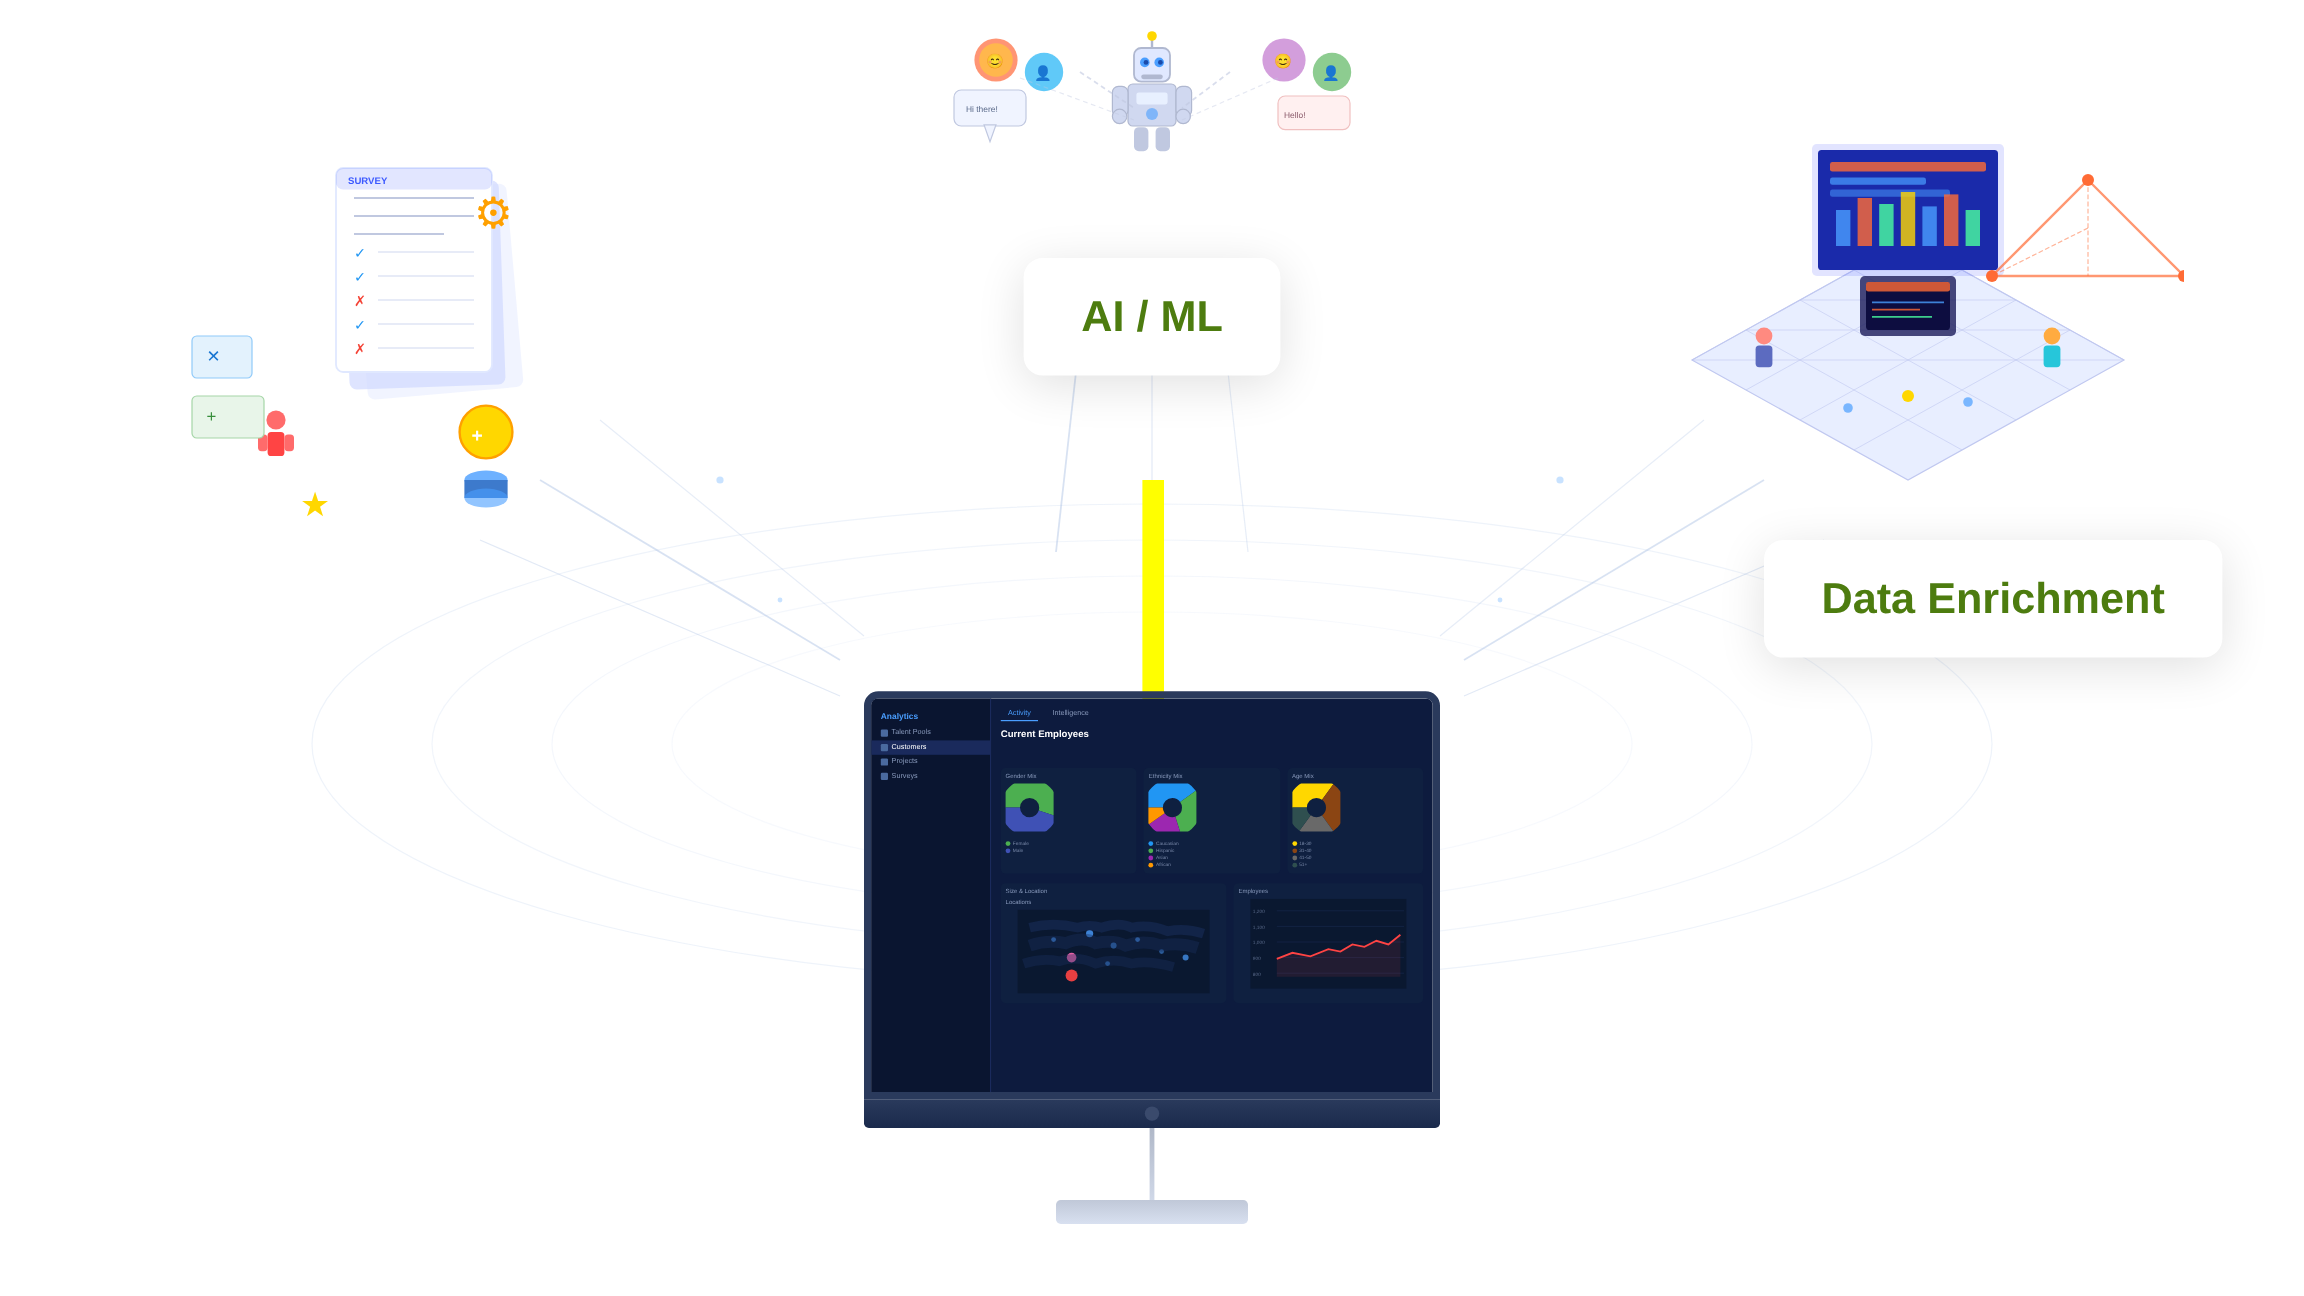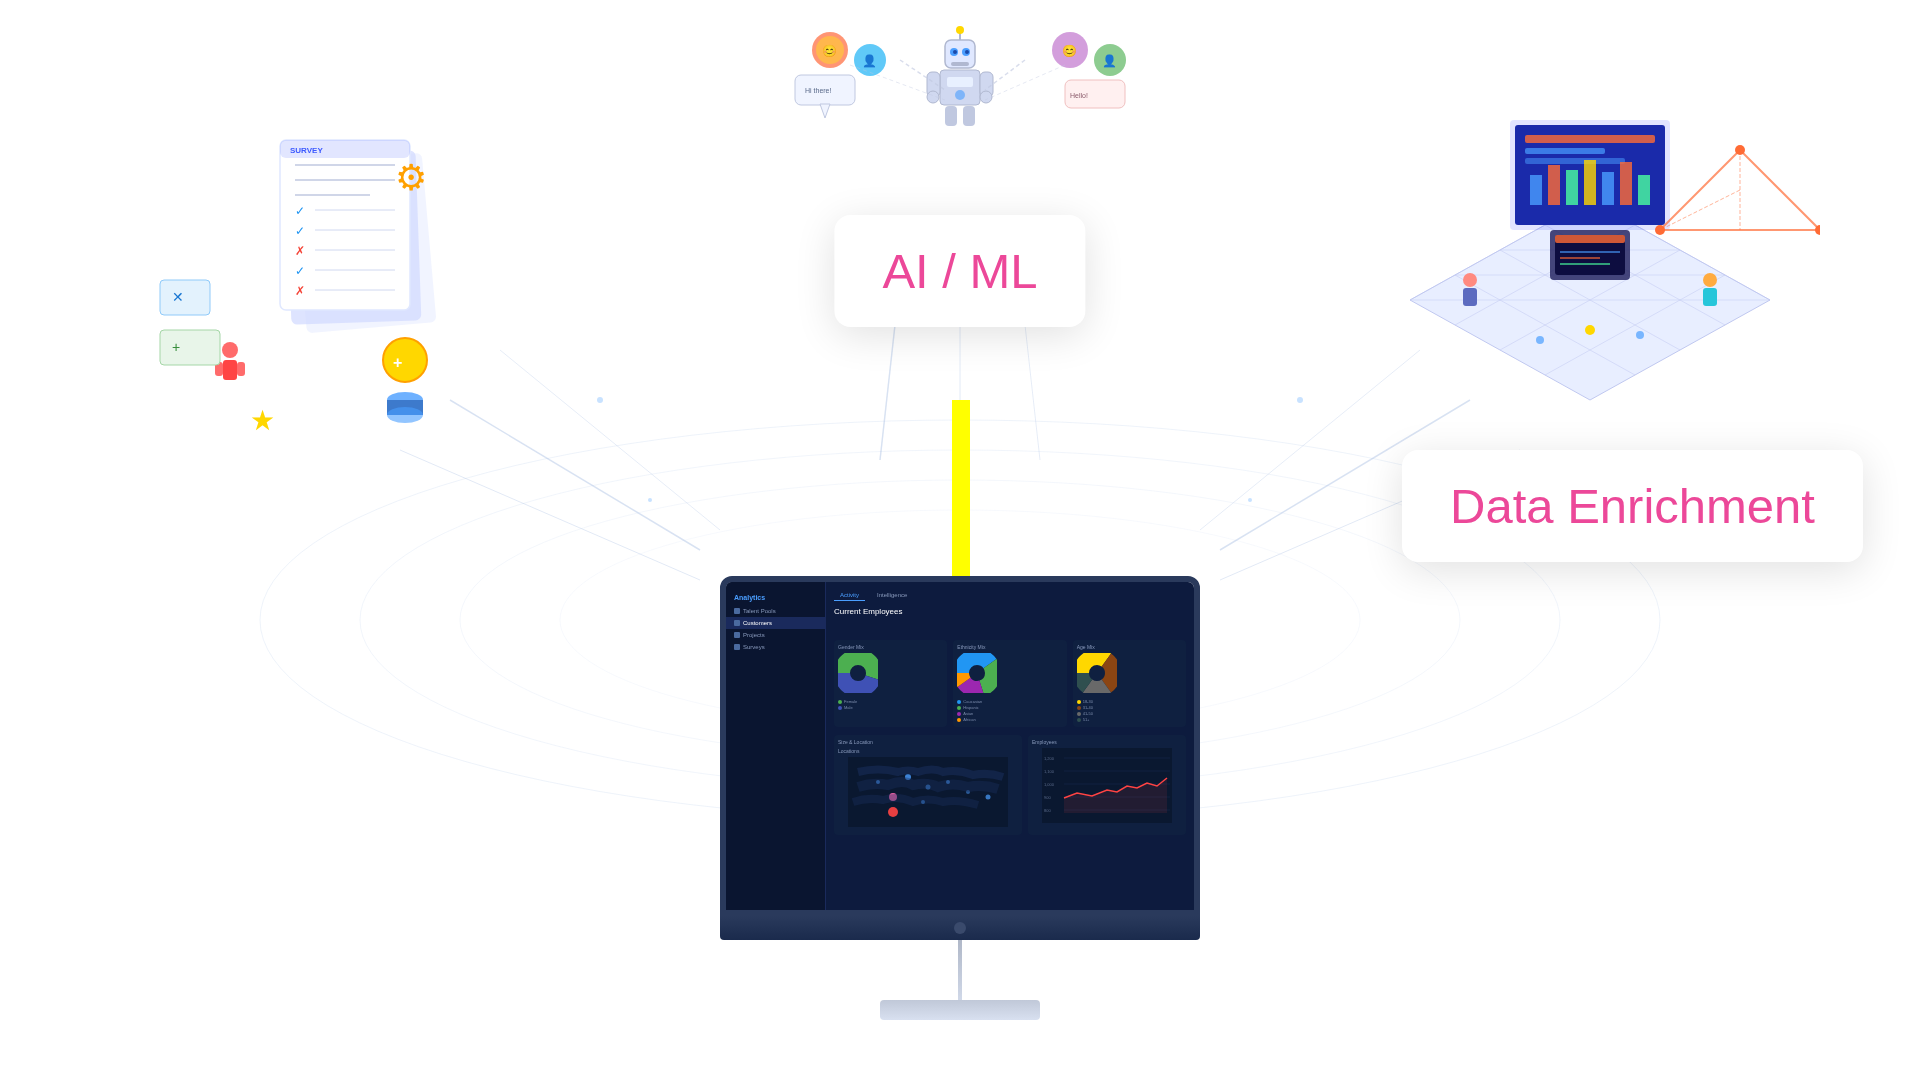--- a/index.html
+++ b/index.html
@@ -36,39 +36,39 @@
     .label-card {
       position: absolute;
       background: #ffffff;
       border-radius: 16px;
       box-shadow: 0 8px 40px rgba(0,0,0,0.12);
       padding: 28px 48px;
       z-index: 10;
     }
 
     .label-card span {
-      font-size: 49px;
-      font-weight: 400;
-      color: #ec4899;
+      font-size: 36px;
+      font-weight: 700;
+      color: #4d7c0f;
       white-space: nowrap;
     }
 
     .survey-card {
       left: 70px;
       top: 450px;
     }
 
     .aiml-card {
       top: 215px;
       left: 50%;
       transform: translateX(-50%);
     }
 
     .data-card {
-      right: 57px;
+      right: 68px;
       top: 450px;
     }
 
     
     .monitor-container {
       position: absolute;
       bottom: 60px;
       left: 50%;
       transform: translateX(-50%);
       z-index: 5;
@@ -187,21 +187,21 @@
 
     .dash-tab.active {
       color: #4a9eff;
       border-bottom-color: #4a9eff;
     }
 
     .dash-section-title {
       color: #ffffff;
       font-size: 8px;
       margin-bottom: 24px;
-      font-weight: normal;
+      font-weight: bold;
     }
 
     .dash-charts-row {
       display: flex;
       gap: 6px;
       margin-bottom: 8px;
     }
 
     .dash-chart-box {
       flex: 1;

